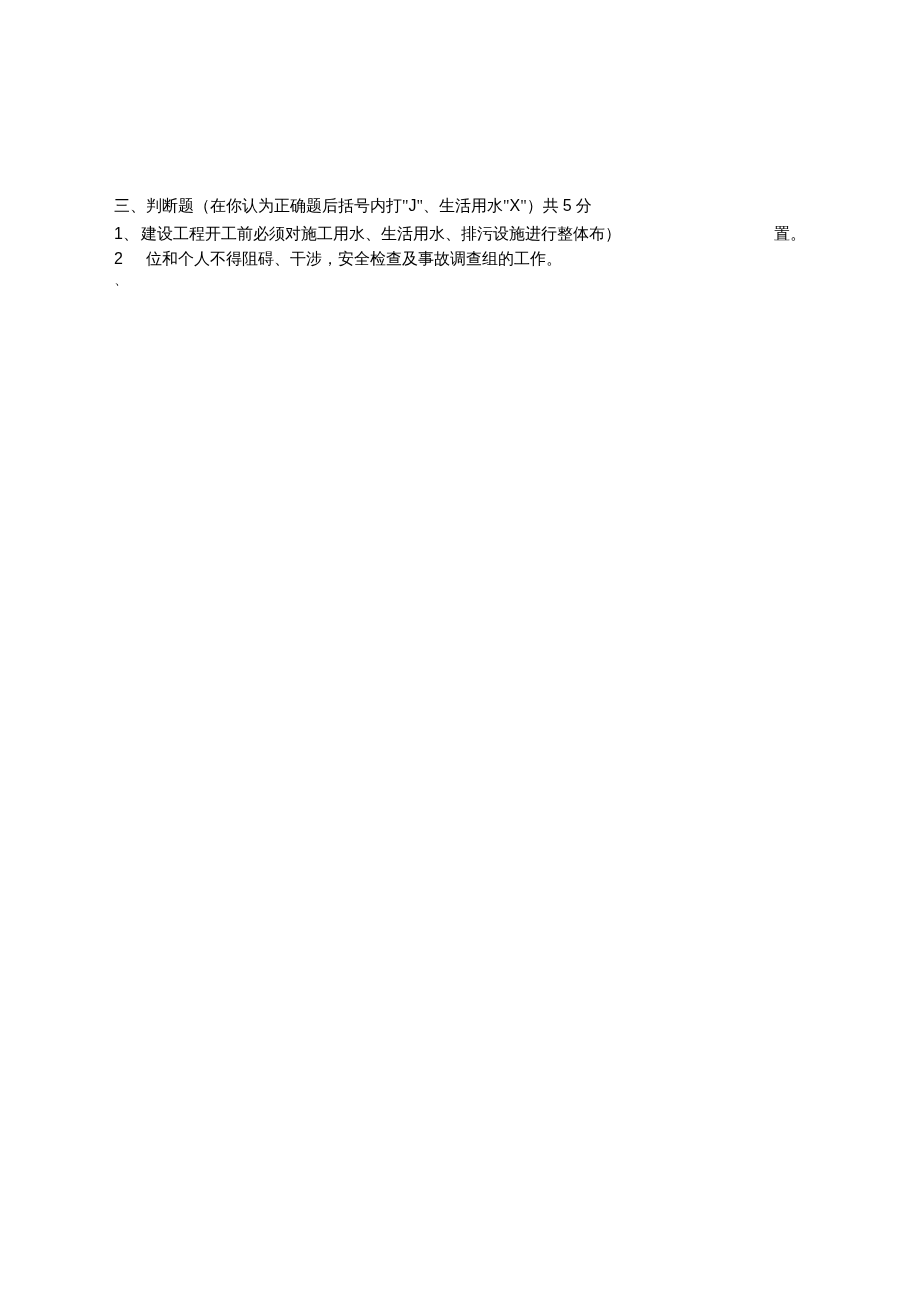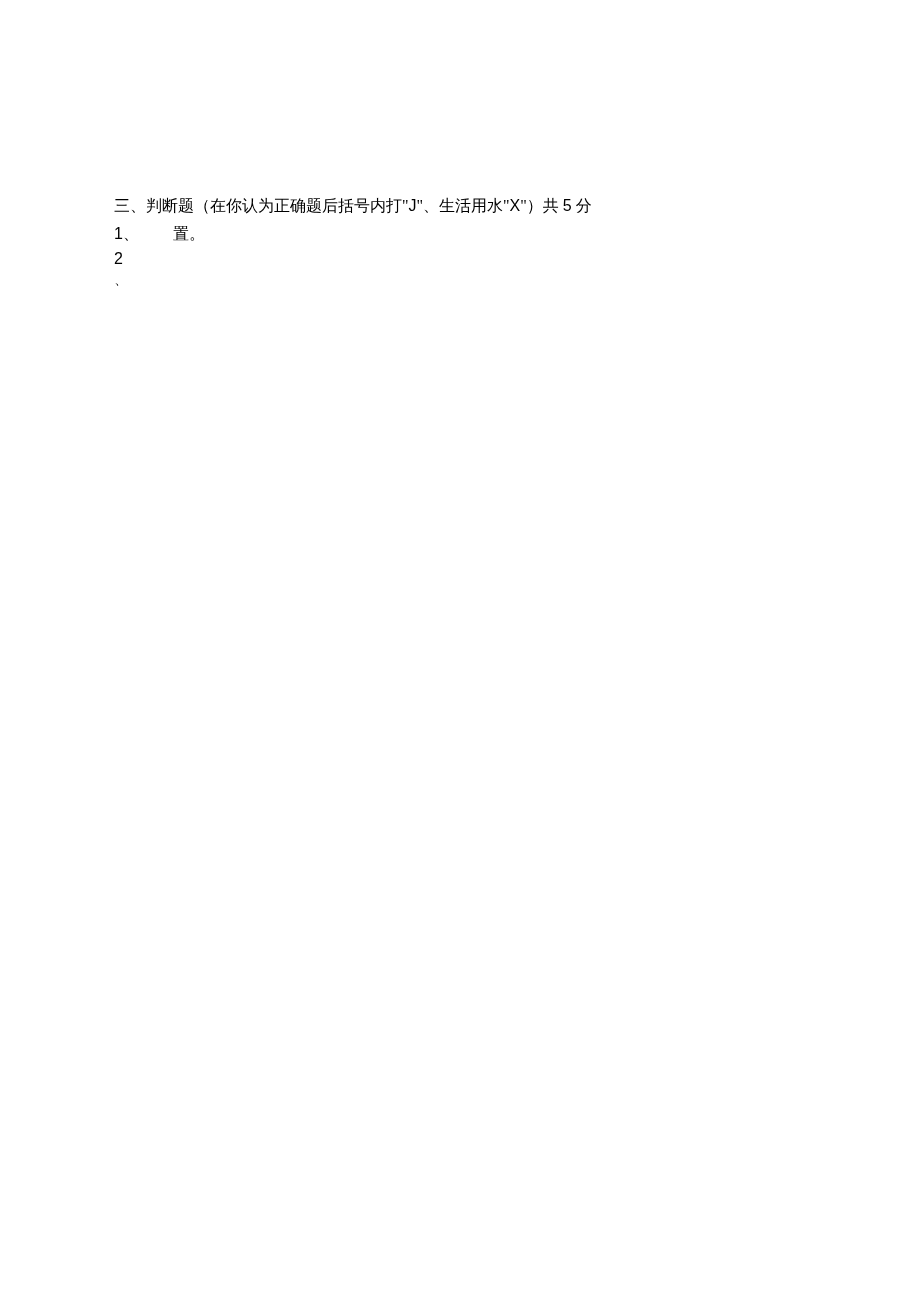--- a/index.html
+++ b/index.html
@@ -72,25 +72,27 @@
 
 <div class="content">
 
   <div class="section-header">
     <span>三、判断题（在你认为正确题后括号内打</span><span>"<span class="arial">J</span>"</span><span>、生活用水</span><span>"<span class="arial">X</span>"</span><span>）共</span> <span class="arial">5</span> <span>分</span>
   </div>
 
   <div class="q1-row">
     <span class="q1-num">1</span>
       <span class="q1-sep">、</span>
+      <span class="q1-text">建设工程开工前必须对施工用水、生活用水、排污设施进行整体布）</span>
       <span class="q1-trail">置。</span>
   </div>
 
 
   <div class="q2-row">
     <span class="q2-num">2</span>
+    <span class="q2-text">位和个人不得阻碍、干涉，安全检查及事故调查组的工作。</span>
   </div>
 
   <div class="vertical-marks">
     <div>、</div>
   </div>
 
 </div>
 
 </body></html>

